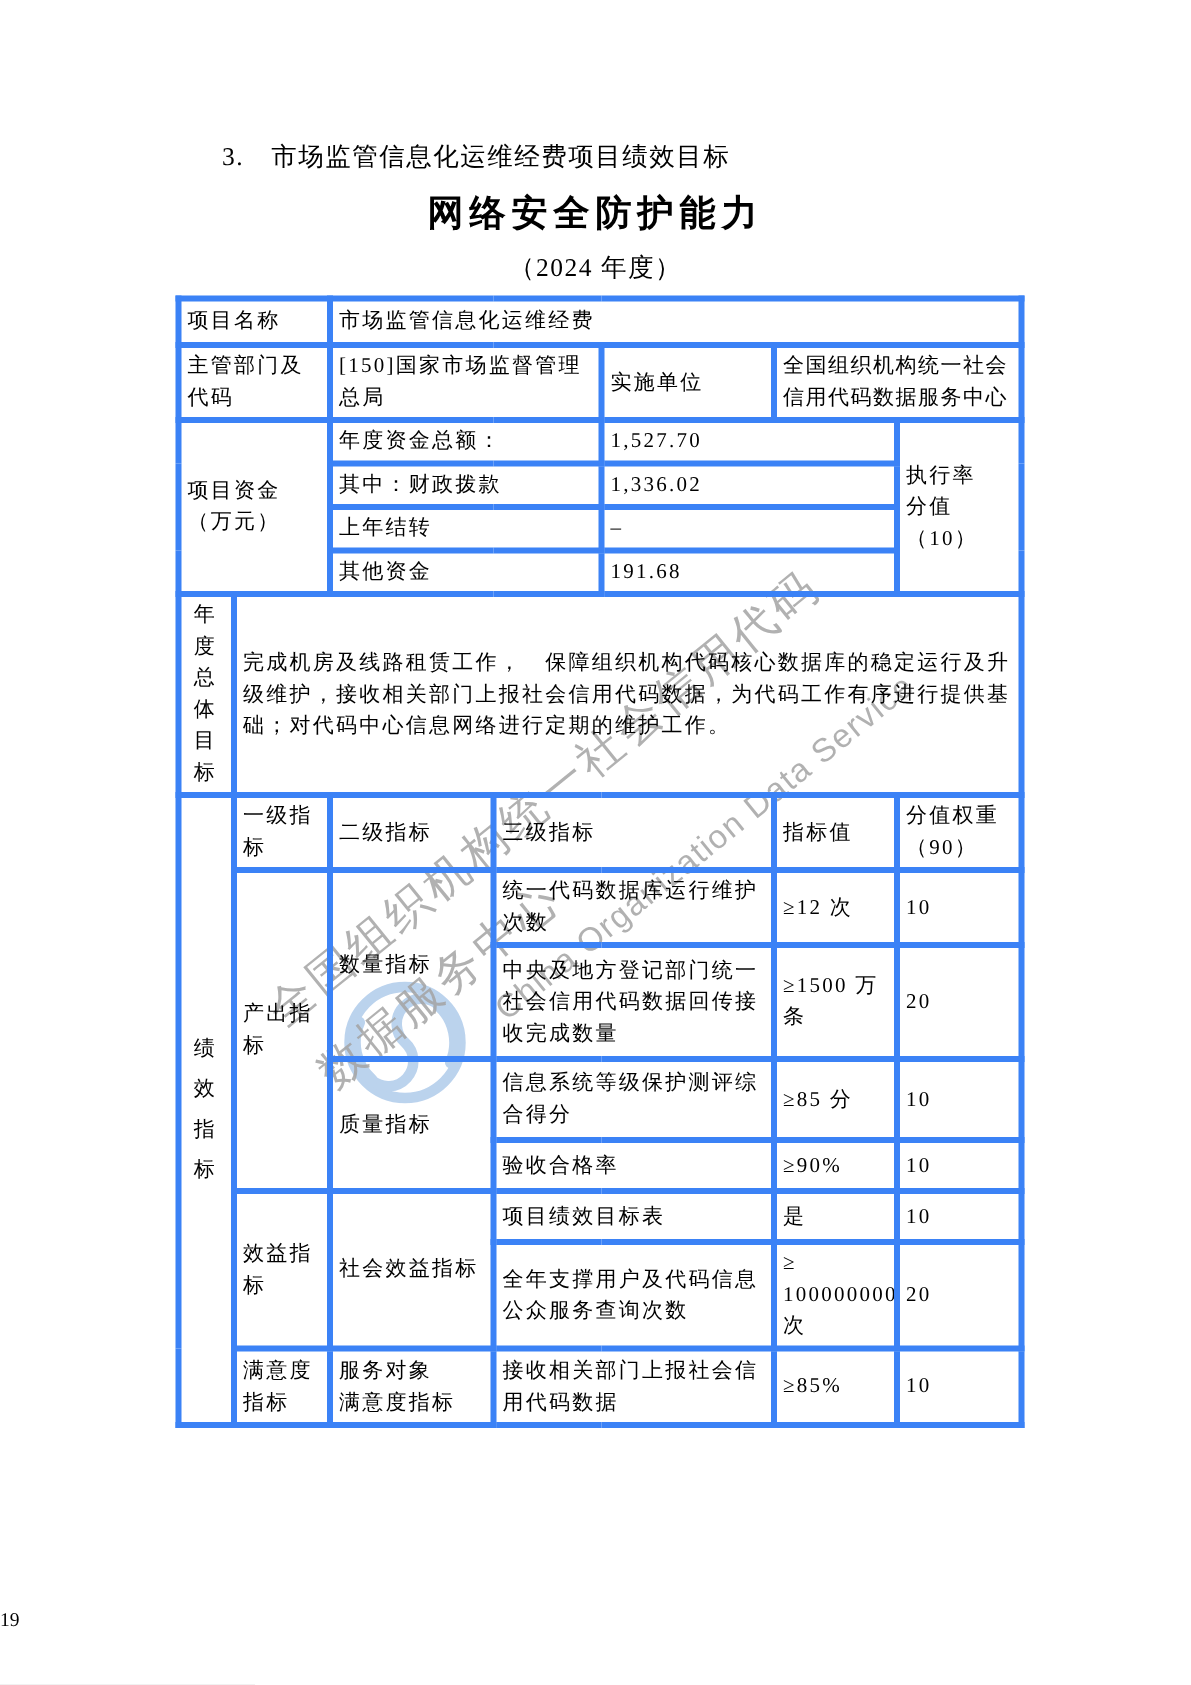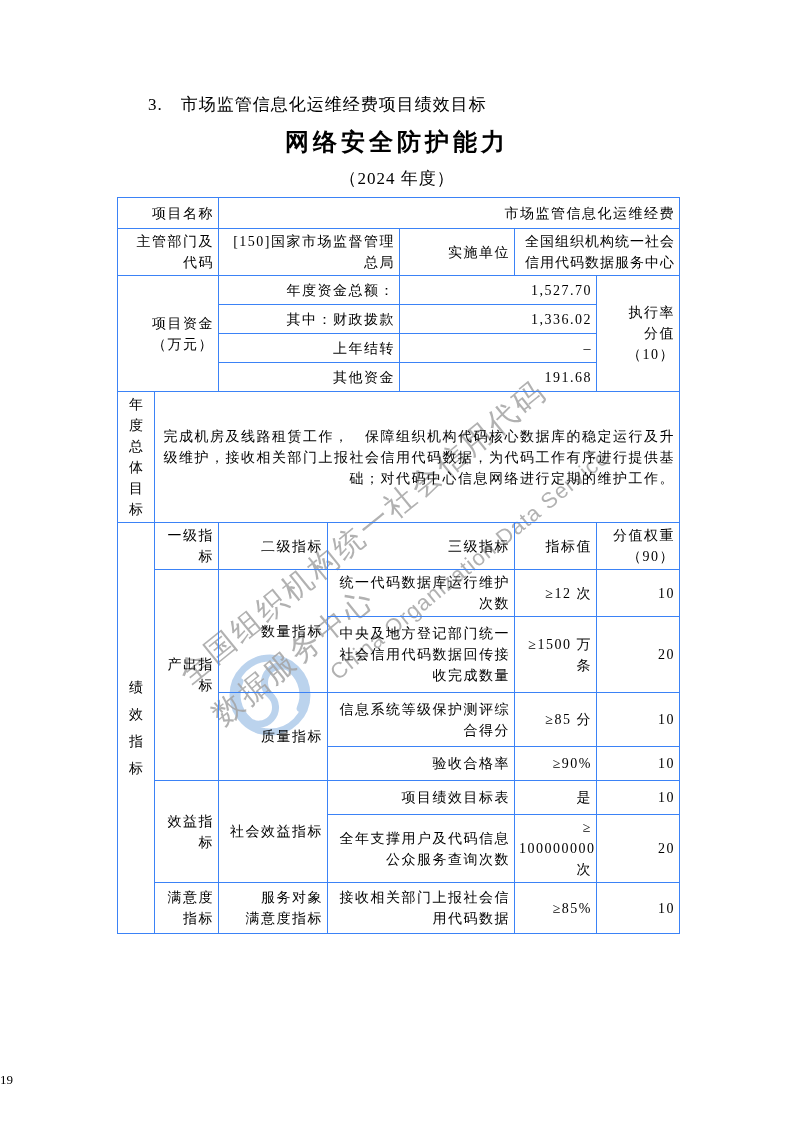--- a/index.html
+++ b/index.html
@@ -38,22 +38,22 @@
     position:absolute;left:0;top:167px;width:100%;
     text-align:center;font-size:17px;letter-spacing:1px;
   }
   
   table.tgt{
     position:absolute;left:117px;top:197px;
     width:562px;border-collapse:collapse;table-layout:fixed;
     font-size:14px;
   }
   table.tgt td{
-    border:1px solid #3b82f6;
-    text-align:right;vertical-align:middle;
+    border:4px solid #3b82f6;
+    text-align:left;vertical-align:middle;
     padding:2px 4px;letter-spacing:1.5px;line-height:1.5;
     overflow:hidden;
   }
   td.pre{white-space:pre-line;}
   td.lft{text-align:left;padding-left:9px;}
   td.rgt{text-align:right;padding-right:9px;}
   td.l3{text-align:left;padding-left:7px;line-height:1.75;letter-spacing:1.8px;}
   td.l3c{text-align:center;line-height:1.75;letter-spacing:1.8px;}
   td.goal{
     text-align:left;padding:8px 10px;line-height:2.05;letter-spacing:1.2px;

